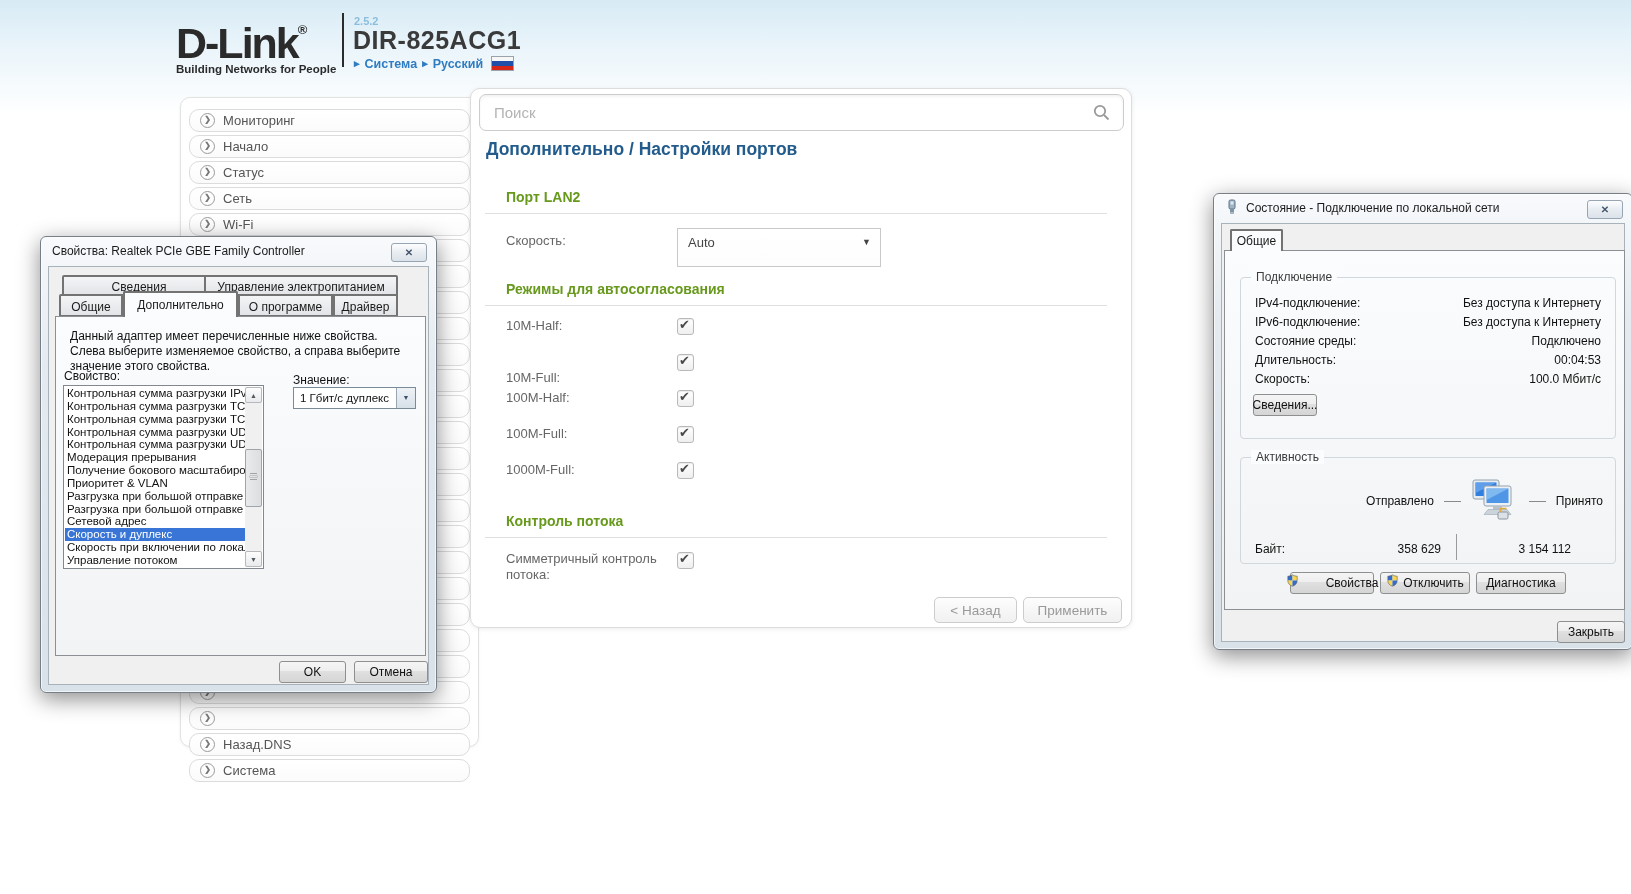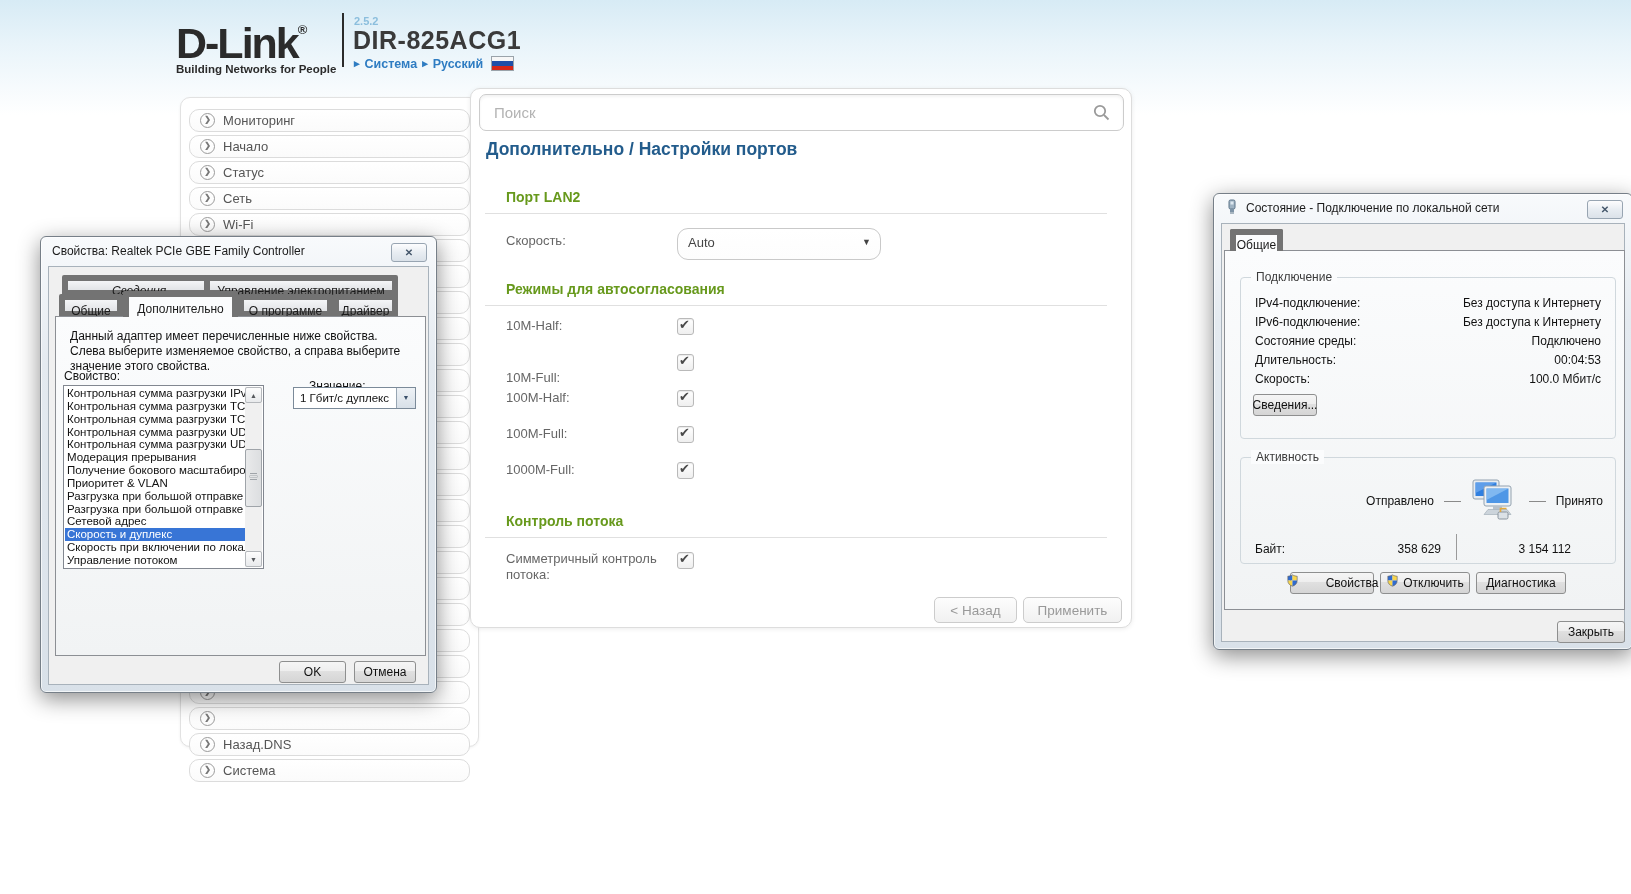--- a/index.html
+++ b/index.html
@@ -38,22 +38,22 @@
     border-radius:7px;background:#fff;box-shadow:inset 0 2px 3px rgba(0,0,0,.05);}
   .search-input{position:absolute;left:0;top:0;width:100%;height:100%;border:none;outline:none;
     background:transparent;font-family:"Liberation Sans",sans-serif;font-size:15px;color:#be185d;
     padding:0 40px 0 14px;box-sizing:border-box;}
   .search-input::placeholder{color:#b3b3b3;}
   .search-ico{position:absolute;right:12px;top:8px;}
   .page-title{position:absolute;left:15px;top:50px;font-size:17.5px;font-weight:700;color:#235c8c;}
   .sec-title{position:absolute;left:35px;font-size:14px;font-weight:700;color:#67991c;}
   .sec-rule{position:absolute;left:14px;width:622px;height:1px;background:#e0e0e0;}
   .form-label{position:absolute;left:35px;font-size:13px;color:#666;width:160px;line-height:16px;}
-  .fake-select{position:absolute;left:206px;width:204px;height:32px;border:1px solid #c9c9c9;
-    border-radius:11px;background:linear-gradient(#ffffff,#fdfdfd);font-size:13px;color:#444;
+  .fake-select{position:absolute;left:206px;width:204px;height:39px;border:1px solid #c9c9c9;
+    border-radius:0;background:linear-gradient(#ffffff,#fdfdfd);font-size:13px;color:#444;
     line-height:27px;padding-left:10px;box-sizing:border-box;}
   .fake-select .sel-arrow{position:absolute;right:9px;top:0;font-size:9px;color:#444;line-height:27px;}
   .checkbox{position:absolute;left:206px;width:15px;height:15px;border:1px solid #b9b9b9;border-radius:3px;
     background:linear-gradient(#ffffff,#efefef);box-shadow:inset 0 1px 1px rgba(0,0,0,.08);}
   .checkbox.checked::after{content:"✔";position:absolute;left:1px;top:-2px;font-size:13px;color:#4a4a4a;}
   .panel-btn{position:absolute;height:26px;border:1px solid #cccccc;border-radius:5px;
     background:linear-gradient(#fdfdfd,#f1f1f1);color:#999;font-size:13.5px;text-align:center;
     line-height:25px;box-sizing:border-box;}
   
   .win-dialog{position:absolute;border:1px solid #767f88;border-radius:6px;
@@ -62,21 +62,21 @@
   .titlebar{position:absolute;left:0;top:0;right:0;height:28px;font-size:12px;color:#1b1b1b;
     display:flex;align-items:center;padding-left:11px;gap:7px;}
   .win-close{position:absolute;top:6px;width:36px;height:19px;border:1px solid #98a5b2;border-radius:3px;
     background:linear-gradient(#fdfdfe,#e8edf2 50%,#dbe2e9);color:#44566a;font-size:10px;font-weight:700;
     text-align:center;line-height:18px;box-sizing:border-box;}
   .dlg-body{position:absolute;left:7px;right:7px;top:29px;bottom:7px;background:#f0f0f0;
     border:1px solid #a8b2bb;}
   .win-btn{position:absolute;height:22px;border:1px solid #8e8f8f;border-radius:3px;font-size:12px;color:#111;
     background:linear-gradient(#f5f5f5,#eeeeee 45%,#e0e0e0 46%,#d5d5d5);text-align:center;line-height:21px;
     box-sizing:border-box;display:flex;align-items:center;justify-content:center;gap:4px;}
-  .tab{position:absolute;border:6px solid #737373;border-radius:2px 2px 0 0;font-size:12px;color:#1b1b1b;
+  .tab{position:absolute;border:2px solid #737373;border-radius:2px 2px 0 0;font-size:12px;color:#1b1b1b;
     background:linear-gradient(#f4f5f7,#e2e4e7);text-align:center;box-sizing:border-box;}
   .tab.active{background:#fbfcfd;border-bottom:none;z-index:6;}
   .tab-panel{position:absolute;border:1px solid #8c8f94;background:linear-gradient(180deg,#fbfcfd,#f1f3f4);z-index:5;}
   .groupbox{position:absolute;border:1px solid #d0d8dd;border-radius:4px;}
   .gb-label{position:absolute;left:10px;top:-8px;background:#fbfcfd;padding:0 5px;font-size:12px;color:#3c3c3c;}
   
   .desc-text{position:absolute;left:14px;top:12px;width:336px;font-size:12px;color:#111;line-height:15px;}
   .col-label{position:absolute;font-size:12px;color:#111;}
   .listbox{position:absolute;left:7px;top:68px;width:199px;height:182px;border:1px solid #828790;background:#fff;}
   .lb-items{position:absolute;left:1px;top:1px;right:18px;bottom:1px;overflow:hidden;}
@@ -277,32 +277,32 @@
   <div class="panel-btn" style="left:552px;top:508px;width:99px;">Применить</div>
 </div>
 
 <div class="win-dialog" style="left:40px;top:236px;width:395px;height:455px;z-index:20;">
   <div class="titlebar">
     <span>Свойства: Realtek PCIe GBE Family Controller</span>
   </div>
   <div class="win-close" style="right:9px;">✕</div>
   <div class="dlg-body">
 
-    <div class="tab" style="left:13px;top:8px;width:154px;height:21px;line-height:20px;font-style:italic;">Сведения</div>
+    <div class="tab" style="left:13px;top:8px;width:154px;height:21px;line-height:20px;">Сведения</div>
     <div class="tab" style="left:155px;top:8px;width:194px;height:21px;line-height:20px;">Управление электропитанием</div>
 
     <div class="tab" style="left:10px;top:27px;width:64px;height:23px;line-height:22px;">Общие</div>
     <div class="tab active" style="left:74px;top:24px;width:115px;height:26px;line-height:24px;">Дополнительно</div>
     <div class="tab" style="left:189px;top:27px;width:95px;height:23px;line-height:22px;">О программе</div>
     <div class="tab" style="left:284px;top:27px;width:65px;height:23px;line-height:22px;">Драйвер</div>
 
     <div class="tab-panel" style="left:6px;top:49px;width:369px;height:338px;">
       <div class="desc-text">Данный адаптер имеет перечисленные ниже свойства. Слева выберите изменяемое свойство, а справа выберите значение этого свойства.</div>
       <div class="col-label" style="left:8px;top:52px;">Свойство:</div>
-      <div class="col-label" style="left:237px;top:62px;margin-left:16px;">Значение:</div>
+      <div class="col-label" style="left:237px;top:56px;">Значение:</div>
 
       <div class="listbox">
         <div class="lb-items">
             <div class="lb-item">Контрольная сумма разгрузки IPv4</div>
             <div class="lb-item">Контрольная сумма разгрузки TCP</div>
             <div class="lb-item">Контрольная сумма разгрузки TCP</div>
             <div class="lb-item">Контрольная сумма разгрузки UDP</div>
             <div class="lb-item">Контрольная сумма разгрузки UDP</div>
             <div class="lb-item">Модерация прерывания</div>
             <div class="lb-item">Получение бокового масштабирован</div>
@@ -321,21 +321,21 @@
         </div>
       </div>
 
       <div class="combo">
         <span>1 Гбит/с дуплекс</span>
         <span class="combo-btn">▼</span>
       </div>
     </div>
 
     <div class="win-btn" style="left:230px;top:394px;width:67px;">OK</div>
-    <div class="win-btn" style="left:305px;top:394px;width:62px;">Отмена</div>
+    <div class="win-btn" style="left:305px;top:394px;width:74px;">Отмена</div>
   </div>
 </div>
 
 <div class="win-dialog" style="left:1213px;top:193px;width:418px;height:455px;z-index:20;">
   <div class="titlebar">
     <span>
       <svg width="14" height="15" viewBox="0 0 14 15">
           <rect x="4" y="1" width="6" height="9" rx="1.5" fill="#9fb3c3" stroke="#5d7488"></rect>
           <rect x="5.5" y="2.5" width="3" height="3" fill="#dde8f0"></rect>
           <rect x="5" y="10" width="4" height="3" fill="#7d93a6"></rect>

